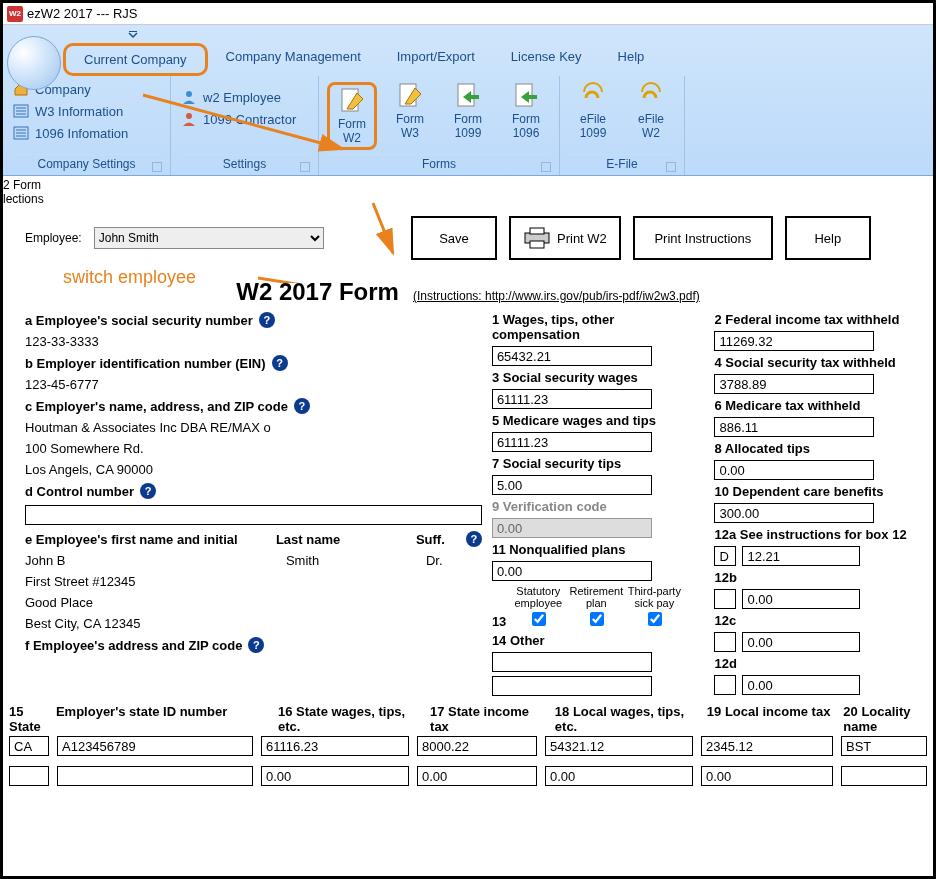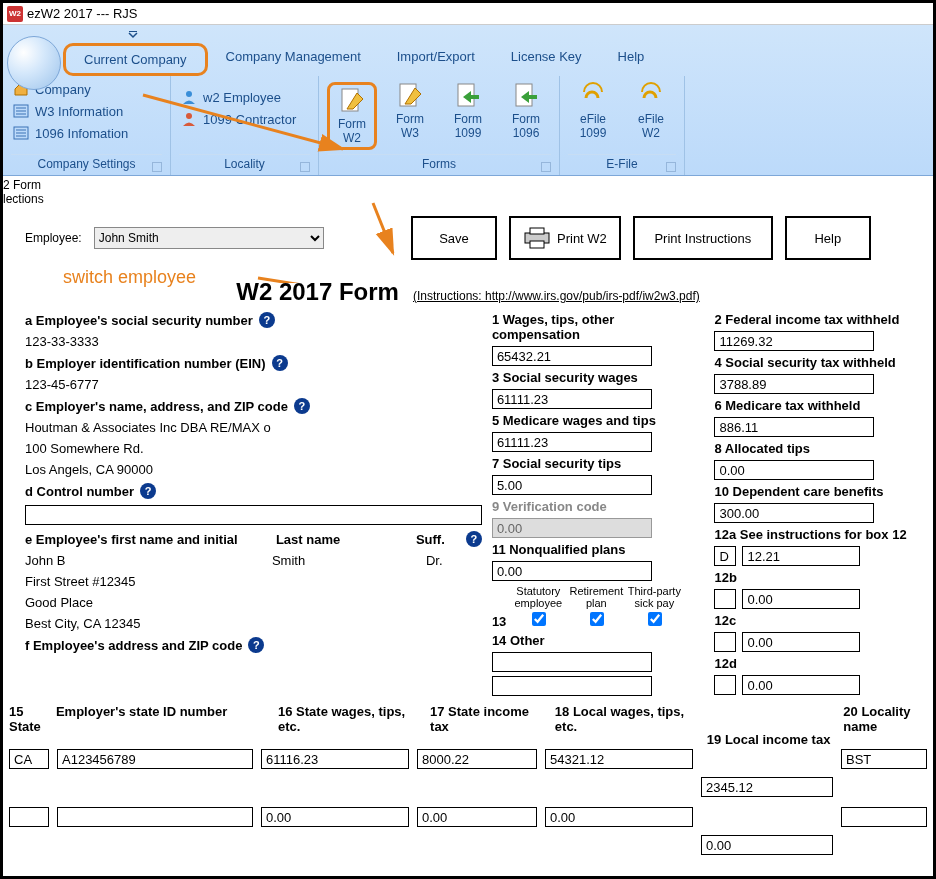--- a/index.html
+++ b/index.html
@@ -90,21 +90,21 @@
   
   .bottom-table { margin-top:8px; }
   .bt-head { display:flex; gap:8px; font-weight:bold; font-size:13px; }
   .bt-head div, .bt-row div { }
   .bt-row { display:flex; gap:8px; margin-top:2px; }
   .c-state { width:40px; }
   .c-ein   { width:220px; }
   .c-sw    { width:148px; }
   .c-sit   { width:120px; }
   .c-lw    { width:148px; }
-  .c-lit   { width:132px;margin-top:28px; }
+  .c-lit   { width:132px; }
   .c-loc   { width:86px; }
 
 </style>
 </head>
 <body>
 
 <div class="titlebar">
   <span class="appicon">W2</span>
   <span>ezW2 2017 --- RJS</span>
 </div>
@@ -174,21 +174,21 @@
           </div>
           <div class="stack-item">
             <svg class="mini-icon" viewBox="0 0 16 16">
                 <circle cx="8" cy="5" r="3" fill="#d85a3a"></circle>
                 <path d="M2 15 Q8 8 14 15" fill="#d85a3a"></path>
               </svg>
             <span>1099 Contractor</span>
           </div>
         </div>
       </div>
-      <div class="ribbon-group-label"><span>Locality</span><span class="launcher"></span></div>
+      <div class="ribbon-group-label"><span>Settings</span><span class="launcher"></span></div>
     </div>
 
     <div class="ribbon-group" style="min-width:230px;">
       <div class="ribbon-group-content" style="align-items:flex-start; padding-top:2px;">
         <div class="big-btn highlight">
           <svg class="bicon" viewBox="0 0 26 26">
               <rect x="3" y="2" width="16" height="22" fill="#fff" stroke="#888"></rect>
               <path d="M18 6 L24 12 L14 22 L8 22 Z" fill="#f0c040" stroke="#b07000"></path>
             </svg>
           <span style="white-space:pre-line">Form
@@ -320,21 +320,21 @@
           <span class="help-dot">?</span>
         </div>
       <input class="box control-input" value="" style="">
 
       <div style="display:flex; gap:10px; align-items:center;">
         <span class="fld-label" style="flex:1;">e Employee's first name and initial</span>
         <span class="fld-label" style="width:130px;">Last name</span>
         <span class="fld-label" style="width:40px;">Suff.</span>
         <span class="help-dot">?</span>
       </div>
-      <div style="display:flex; gap:24px;">
+      <div style="display:flex; gap:10px;">
         <span class="val-txt" style="flex:1;">John B</span>
         <span class="val-txt" style="width:130px;">Smith</span>
         <span class="val-txt" style="width:56px;">Dr.</span>
       </div>
       <div class="val-txt">First Street #12345</div>
       <div class="val-txt">Good Place</div>
       <div class="val-txt">Best City, CA 12345</div>
 
       <div class="fld-label">
           <span>f Employee's address and ZIP code</span>

